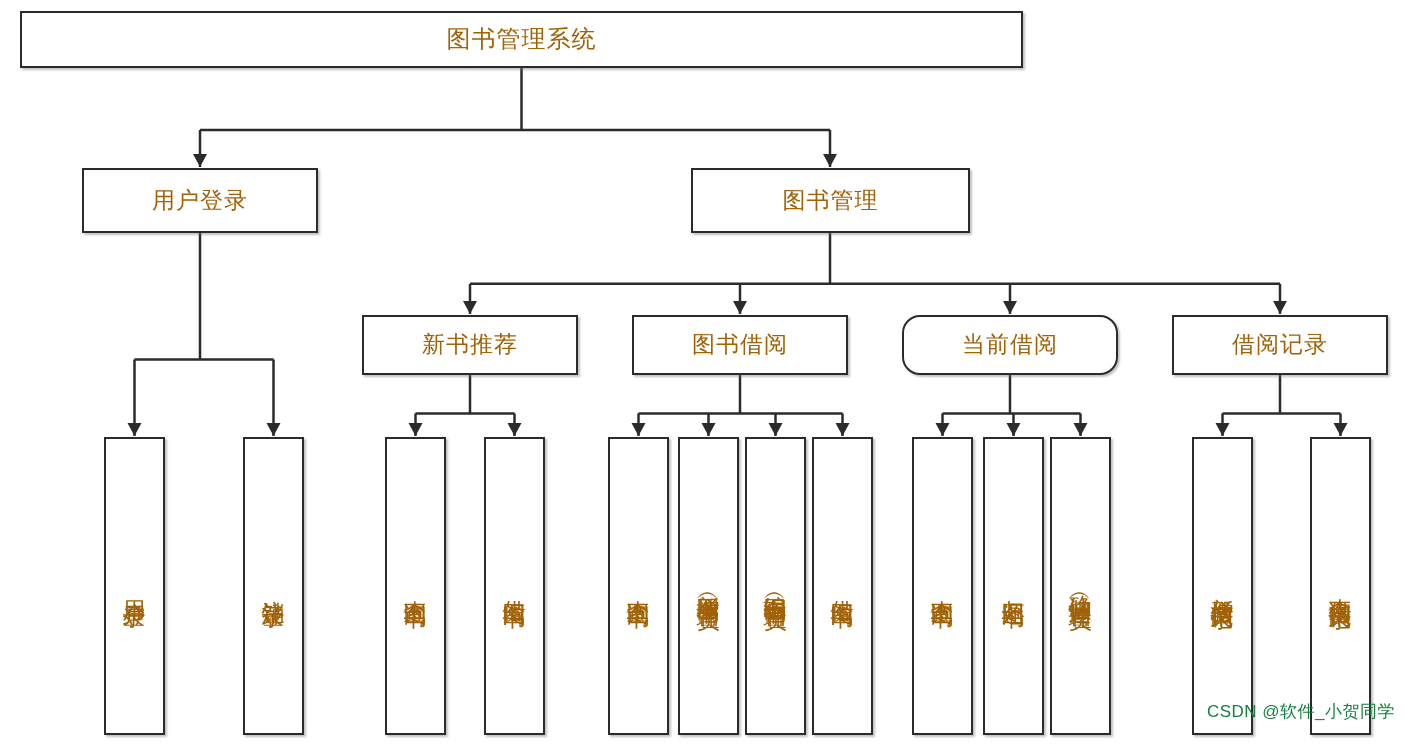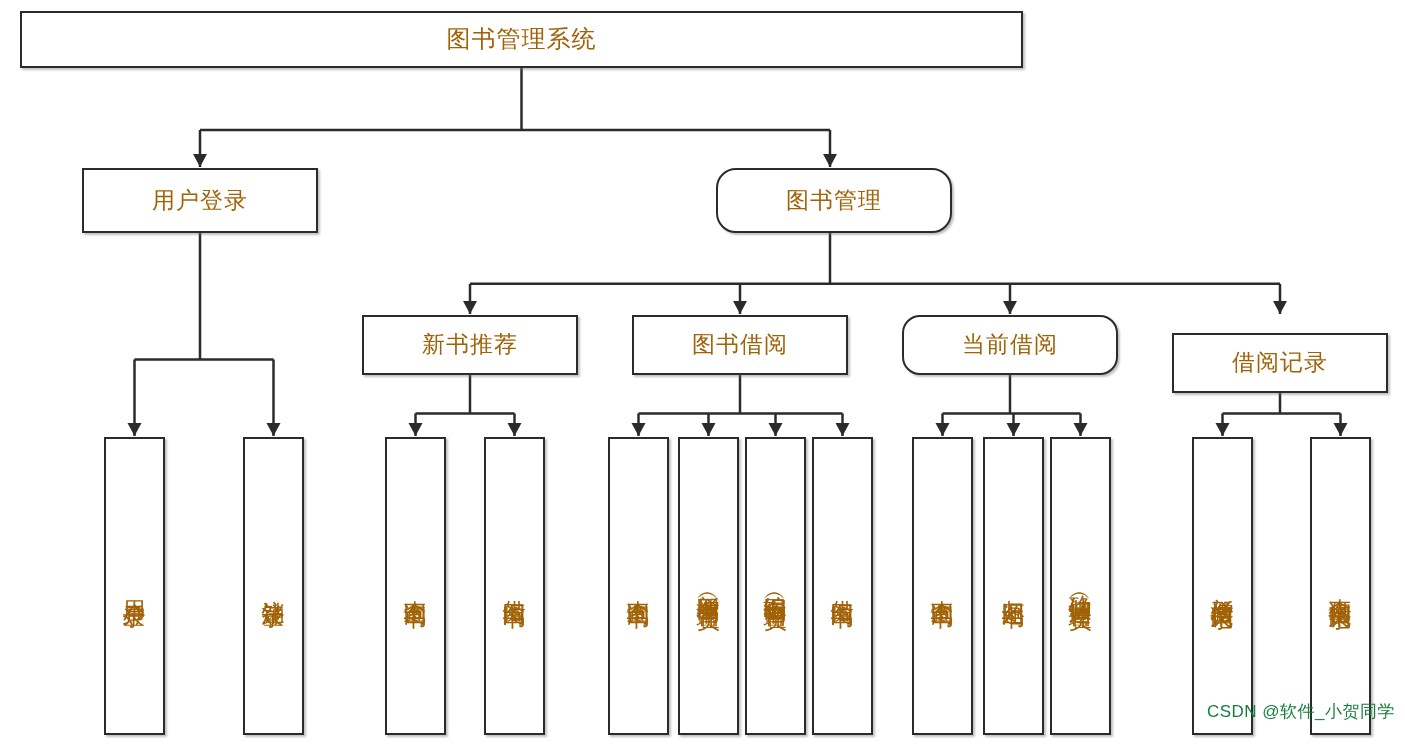--- a/index.html
+++ b/index.html
@@ -131,34 +131,34 @@
       <path d="M 1333.5 423 L 1347.5 423 L 1340.5 436 Z" fill="#2b2b2b"></path>
     </svg>
 
   <div class="node root horiz" style="left: 20px; top: 11px; width: 1003px; height: 57px;">
     <span>图书管理系统</span>
   </div>
 
   <div class="node horiz" style="left: 82px; top: 168px; width: 236px; height: 65px;">
     <span>用户登录</span>
   </div>
-  <div class="node horiz" style="left: 716px; top: 168px; width: 236px; height: 65px; border-radius: 20px;">
+  <div class="node horiz" style="left: 691px; top: 168px; width: 279px; height: 65px;">
     <span>图书管理</span>
   </div>
 
   <div class="node horiz" style="left: 362px; top: 315px; width: 216px; height: 60px;">
     <span>新书推荐</span>
   </div>
   <div class="node horiz" style="left: 632px; top: 315px; width: 216px; height: 60px;">
     <span>图书借阅</span>
   </div>
   <div class="node horiz" style="left: 902px; top: 315px; width: 216px; height: 60px; border-radius: 18px;">
     <span>当前借阅</span>
   </div>
-  <div class="node horiz" style="left: 1172px; top: 333px; width: 216px; height: 60px;">
+  <div class="node horiz" style="left: 1172px; top: 315px; width: 216px; height: 60px;">
     <span>借阅记录</span>
   </div>
 
   <div class="node vert" style="left: 104px; top: 437px; width: 61px; height: 298px;">
     <span class="vlabel">用户登录</span>
   </div>
   <div class="node vert" style="left: 243px; top: 437px; width: 61px; height: 298px;">
     <span class="vlabel">注销登录</span>
   </div>
   <div class="node vert" style="left: 385px; top: 437px; width: 61px; height: 298px;">

